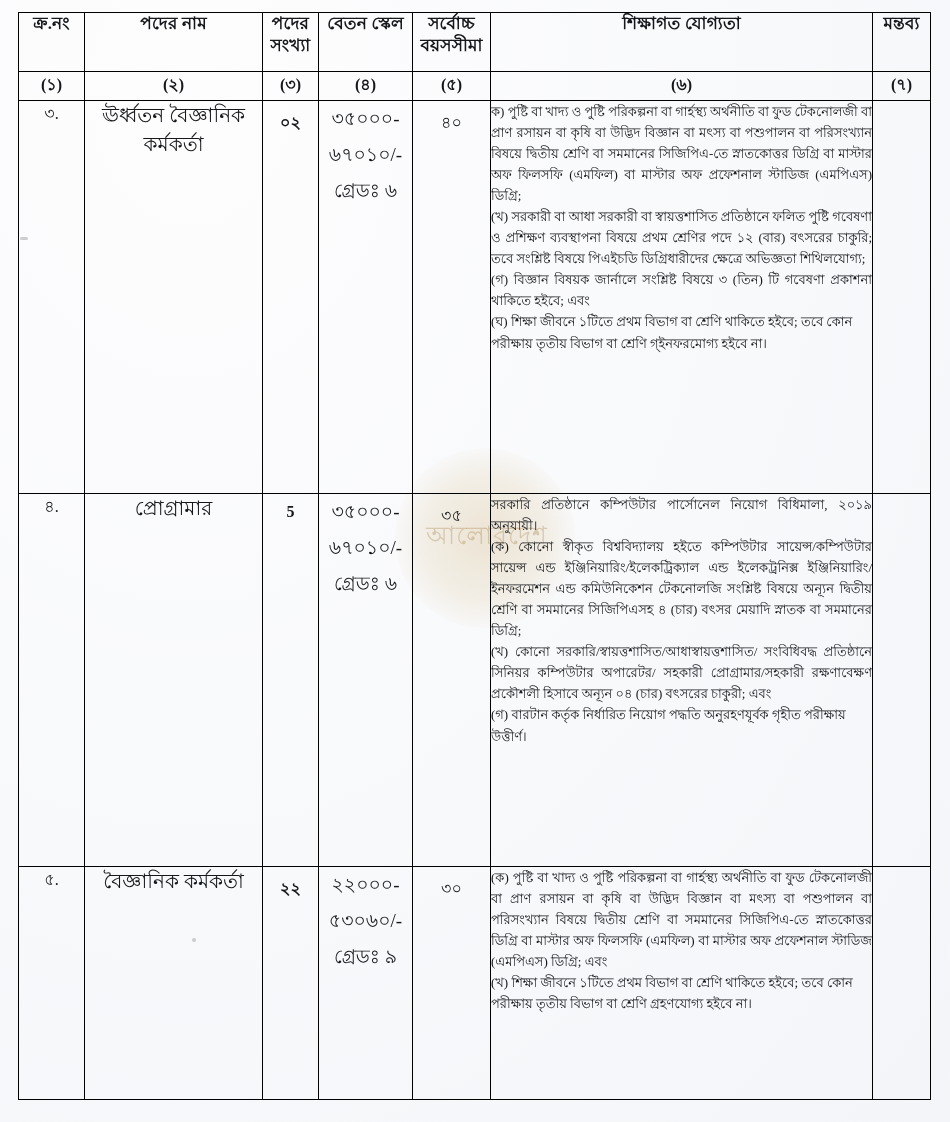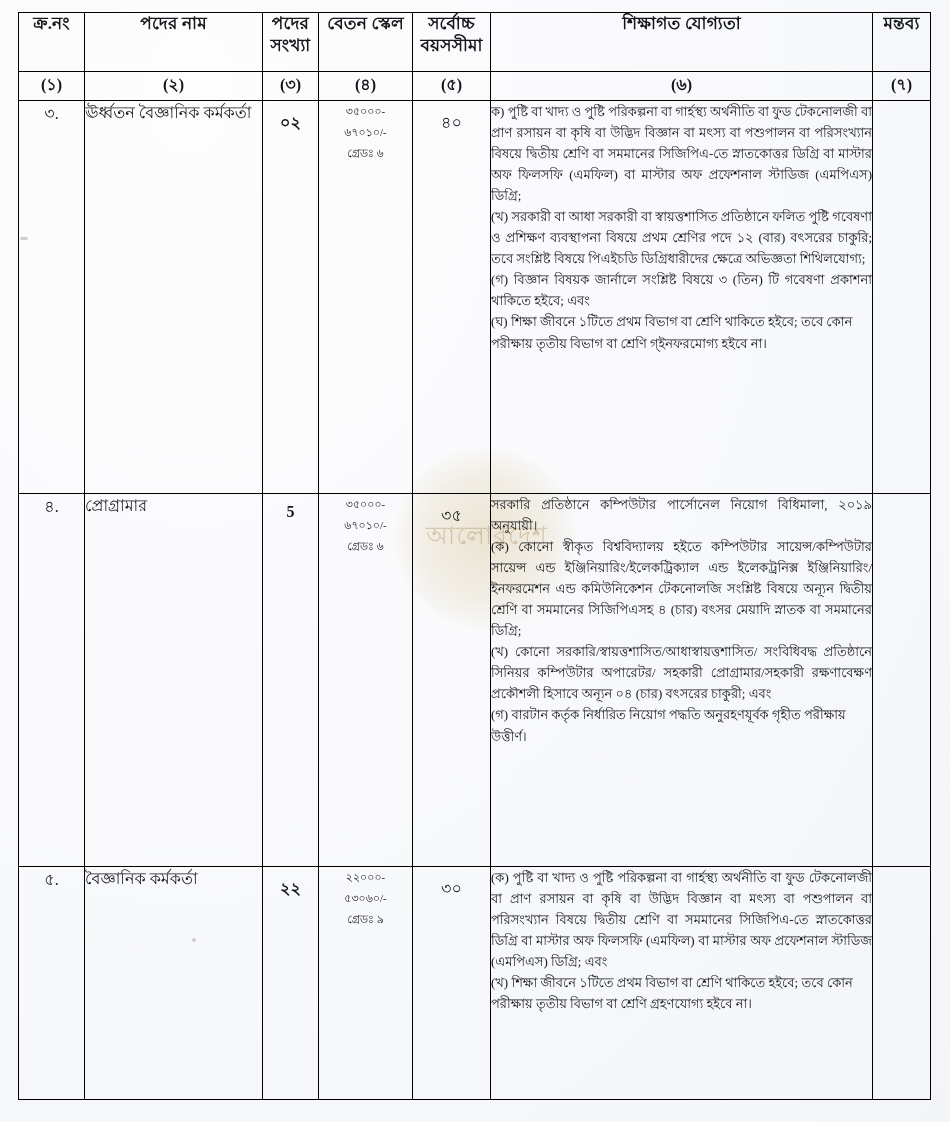--- a/index.html
+++ b/index.html
@@ -104,30 +104,30 @@
     text-align: center;
     vertical-align: top;
   }
   .serial {
     text-align: center;
     vertical-align: top;
     font-size: 16px;
     padding-top: 9px;
   }
   .post-name {
-    text-align: left;
-    vertical-align: top;
-    font-size: 16px;
+    text-align: center;
+    vertical-align: top;
+    font-size: 20px;
     padding-top: 9px;
     line-height: 1.45;
   }
   .scale-cell {
     text-align: center;
     vertical-align: top;
-    font-size: 11px;
+    font-size: 19px;
     padding-top: 9px;
     line-height: 1.9;
   }
   .qual-cell {
     text-align: justify;
     text-justify: inter-word;
     vertical-align: top;
     font-size: 13px;
     line-height: 1.62;
     padding: 7px 9px 10px 9px;

